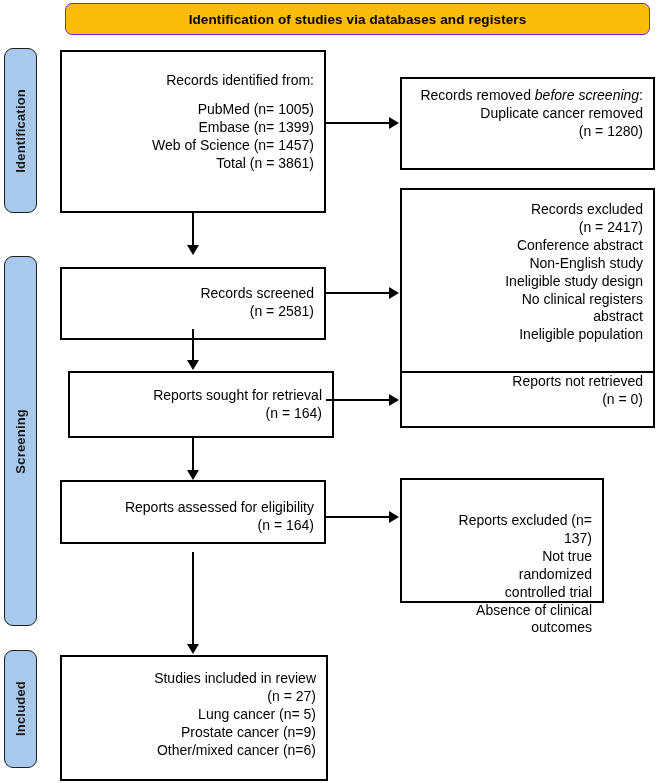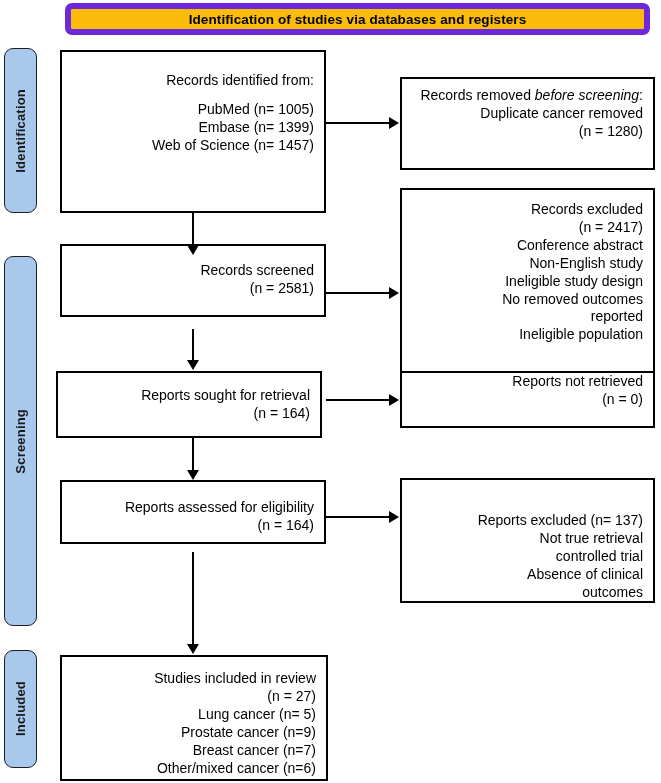--- a/index.html
+++ b/index.html
@@ -21,21 +21,21 @@
   }
 
   
   .header-banner {
     position: absolute;
     left: 65px;
     top: 3px;
     width: 585px;
     height: 32px;
     background: #FABB09;
-    border: 6px solid #6d28d9;
+    border: 1px solid #6d28d9;
     border-radius: 7px;
     display: flex;
     align-items: center;
     justify-content: center;
     box-sizing: border-box;
   }
   .header-banner .title {
     font-size: 13.5px;
     font-weight: bold;
     letter-spacing: 0.1px;
@@ -82,30 +82,30 @@
     color: #000000;
     text-align: right;
   }
   .flow-box .line { white-space: pre-wrap; }
   .flow-box .indent { padding-left: 34px; }
   .flow-box .gap { height: 11px; }
   .flow-box .ital { font-style: italic; }
 
   
   #box-identified        { left: 60px; top: 50px;  width: 266px; height: 163px; padding-top: 20px; }
-  #box-screened          { left: 60px; top: 244px; width: 266px; height: 73px;  padding-top: 16px; padding-left: 48px; }
-  #box-sought            { left: 56px; top: 371px; width: 266px; height: 67px;  padding-top: 14px; }
+  #box-screened          { left: 60px; top: 267px; width: 266px; height: 73px;  padding-top: 16px; padding-left: 48px; }
+  #box-sought            { left: 68px; top: 371px; width: 266px; height: 67px;  padding-top: 14px; }
   #box-assessed          { left: 60px; top: 480px; width: 266px; height: 64px;  padding-top: 17px; }
   #box-included          { left: 60px; top: 655px; width: 268px; height: 126px; padding-top: 13px; }
 
   
   #box-removed           { left: 400px; top: 77px;  width: 255px; height: 93px;  }
   #box-records-excluded  { left: 400px; top: 188px; width: 255px; height: 214px; padding-top: 11px; }
   #box-not-retrieved     { left: 400px; top: 371px; width: 255px; height: 57px;  padding-top: 0; }
-  #box-reports-excluded  { left: 400px; top: 478px; width: 255px; height: 125px; padding-top: 32px; padding-left: 38px; }
+  #box-reports-excluded  { left: 400px; top: 478px; width: 204px; height: 125px; padding-top: 32px; padding-left: 38px; }
 
   
   .conn {
     position: absolute;
     background: #000000;
   }
   .conn-v { width: 1.8px; }
   .conn-h { height: 1.8px; }
 
   .arrowhead {
@@ -142,72 +142,72 @@
   <div class="stage-bar" id="stage-included">
     <span class="stage-label">Included</span>
   </div>
 
   <div class="flow-box" id="box-identified">
     <div class="line">Records identified from:</div>
     <div class="gap"></div>
     <div class="line">PubMed (n= 1005)</div>
     <div class="line">Embase (n= 1399)</div>
     <div class="line">Web of Science (n= 1457)</div>
+    <div class="line">Total (n = 3861)</div>
   </div>
 
   <div class="flow-box" id="box-removed">
     <div class="line"><span>Records removed </span><span class="ital">before screening</span><span>:</span></div>
     <div class="line indent">Duplicate cancer removed</div>
     <div class="line indent">(n = 1280)</div>
   </div>
 
   <div class="flow-box" id="box-screened">
     <div class="line">Records screened</div>
     <div class="line">(n = 2581)</div>
   </div>
 
   <div class="flow-box" id="box-records-excluded">
     <div class="line">Records excluded</div>
     <div class="line">(n = 2417)</div>
     <div class="line indent">Conference abstract</div>
     <div class="line indent">Non-English study</div>
     <div class="line indent">Ineligible study design</div>
-    <div class="line indent">No removed outcomes</div>
-    <div class="line indent">reported</div>
+    <div class="line indent">No clinical registers</div>
+    <div class="line indent">abstract</div>
     <div class="line indent">Ineligible population</div>
   </div>
 
   <div class="flow-box" id="box-sought">
     <div class="line">Reports sought for retrieval</div>
     <div class="line">(n = 164)</div>
   </div>
 
   <div class="flow-box" id="box-not-retrieved">
     <div class="line">Reports not retrieved</div>
     <div class="line">(n = 0)</div>
   </div>
 
   <div class="flow-box" id="box-assessed">
     <div class="line">Reports assessed for eligibility</div>
     <div class="line">(n = 164)</div>
   </div>
 
   <div class="flow-box" id="box-reports-excluded">
     <div class="line">Reports excluded (n= 137)</div>
-    <div class="line indent">Not true retrieval</div>
+    <div class="line indent">Not true randomized</div>
     <div class="line indent">controlled trial</div>
     <div class="line indent">Absence of clinical outcomes</div>
   </div>
 
   <div class="flow-box" id="box-included">
     <div class="line">Studies included in review</div>
     <div class="line">(n = 27)</div>
     <div class="line indent">Lung cancer (n= 5)</div>
     <div class="line indent">Prostate cancer (n=9)</div>
-    <div class="line indent">Breast cancer (n=7)</div>
     <div class="line indent">Other/mixed cancer (n=6)</div>
   </div>
 
   <div class="conn conn-h" style="left:326px; top:122px; width:64px;"></div>
   <div class="arrowhead arrow-right" style="left:389px; top:117px;"></div>
 
   <div class="conn conn-v" style="left:192px; top:213px; height:33px;"></div>
   <div class="arrowhead arrow-down" style="left:187px; top:245px;"></div>
 
   <div class="conn conn-h" style="left:326px; top:292px; width:64px;"></div>

